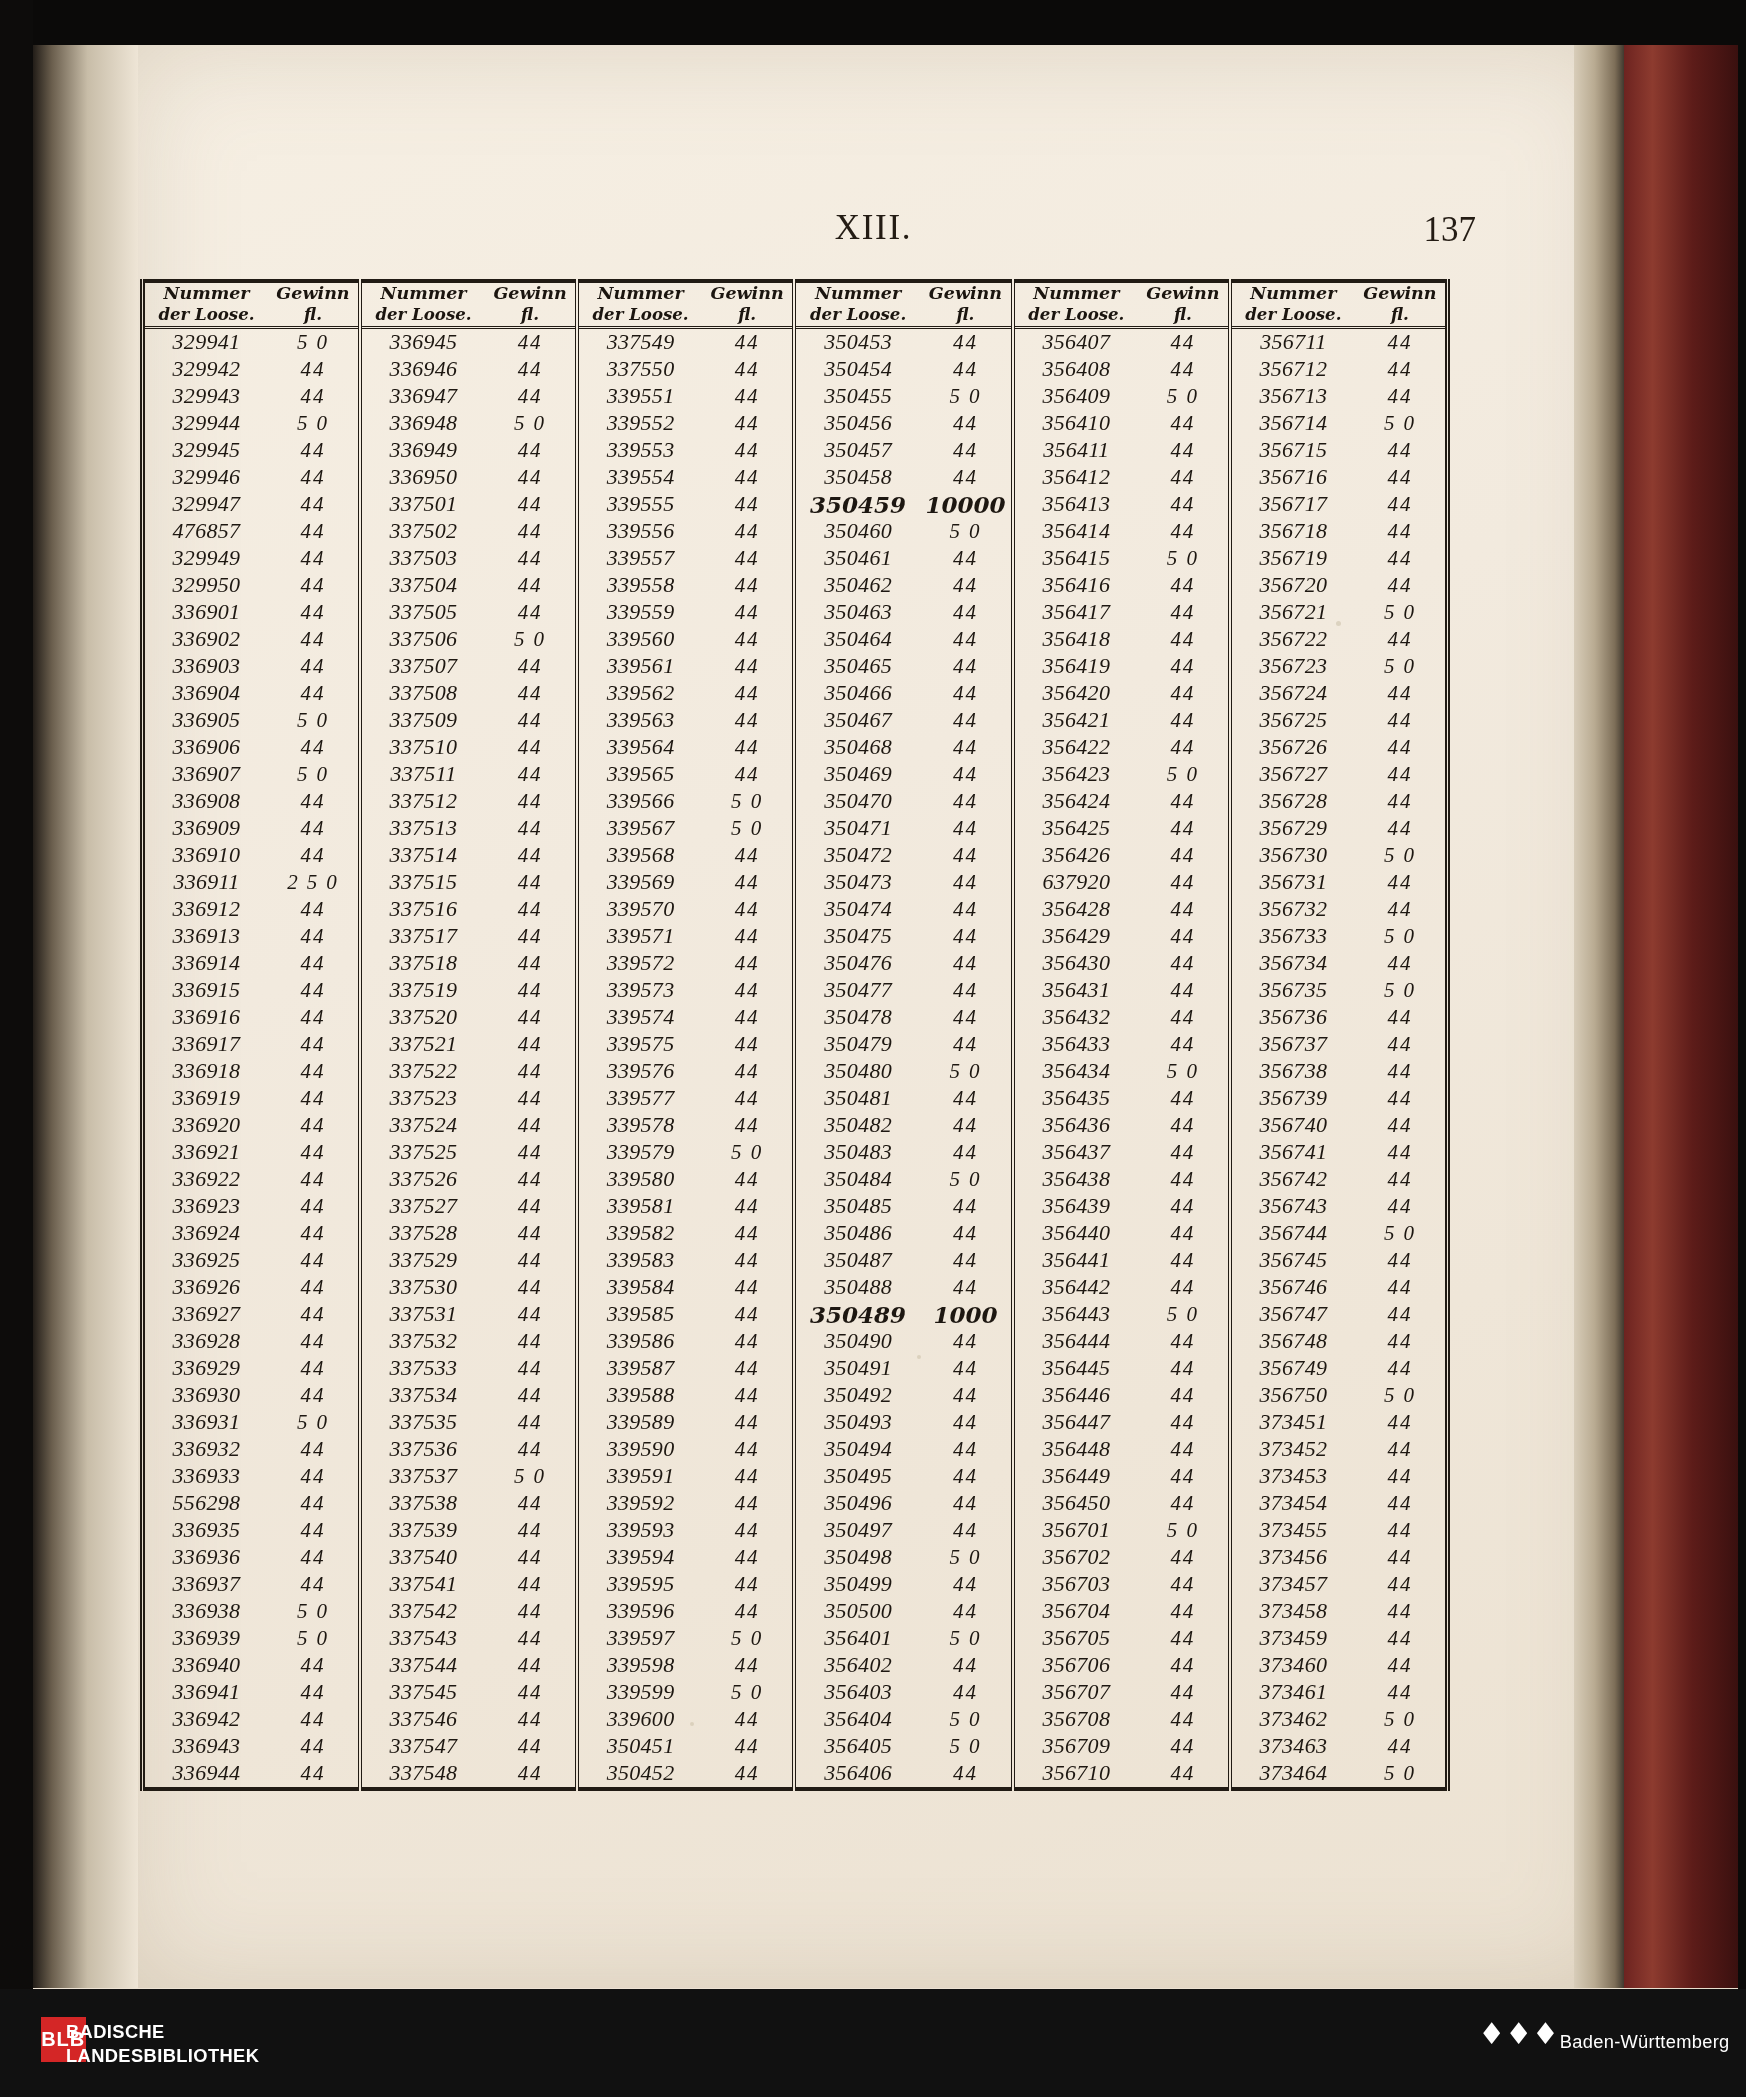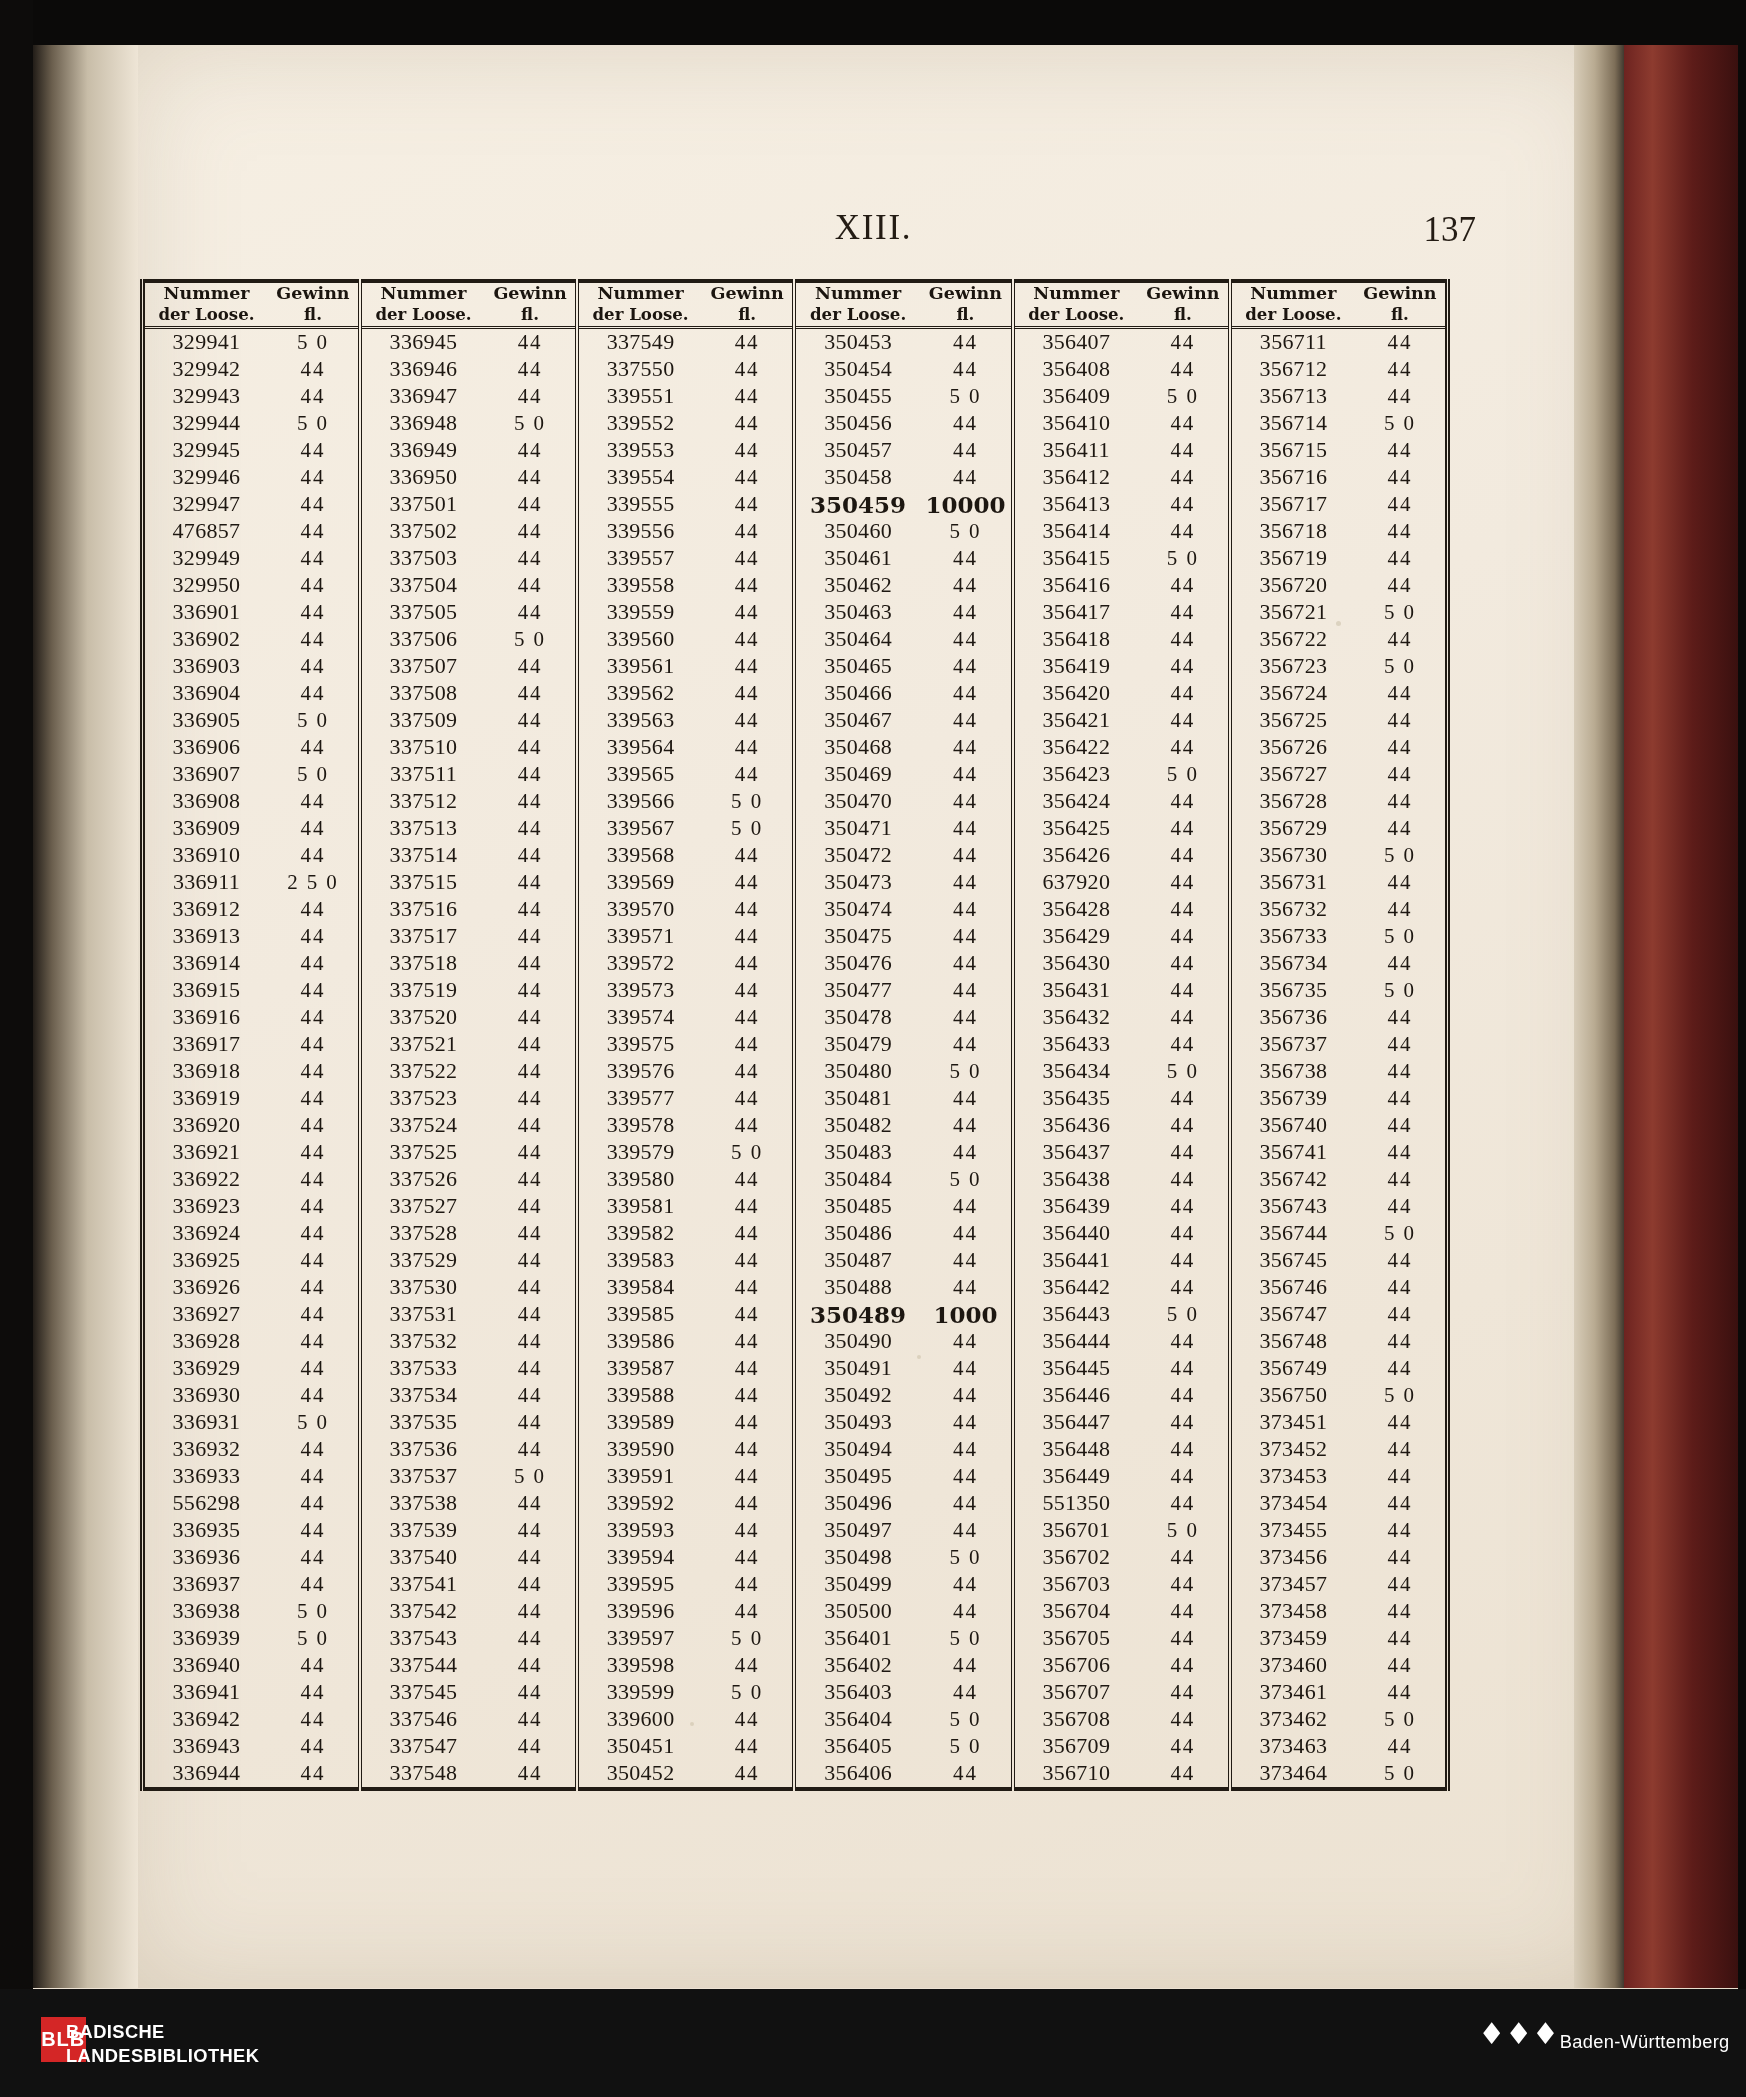--- a/index.html
+++ b/index.html
@@ -53,20 +53,21 @@
   }
 
   
   .tablewrap{
     position:absolute;left:140px;top:279px;width:1310px;
   }
   table.lot{
     border-collapse:collapse;
     width:1310px;
     color:#1d1711;
+    font-style:italic;
   }
   table.lot td,table.lot th{
     padding:0;margin:0;
   }
   .outer{
     border-left:5.2px double #211b14;
     border-right:5.2px double #211b14;
     border-top:4.4px solid #211b14;
     border-bottom:4.4px solid #211b14;
   }
@@ -781,21 +782,21 @@
           </tr>
           <tr>
             <td class="num">556298</td>
             <td class="win sepcell">44</td>
             <td class="num">337538</td>
             <td class="win sepcell">44</td>
             <td class="num">339592</td>
             <td class="win sepcell">44</td>
             <td class="num">350496</td>
             <td class="win sepcell">44</td>
-            <td class="num">551350</td>
+            <td class="num">356450</td>
             <td class="win sepcell">44</td>
             <td class="num">373454</td>
             <td class="win">44</td>
           </tr>
           <tr>
             <td class="num">336935</td>
             <td class="win sepcell">44</td>
             <td class="num">337539</td>
             <td class="win sepcell">44</td>
             <td class="num">339593</td>

